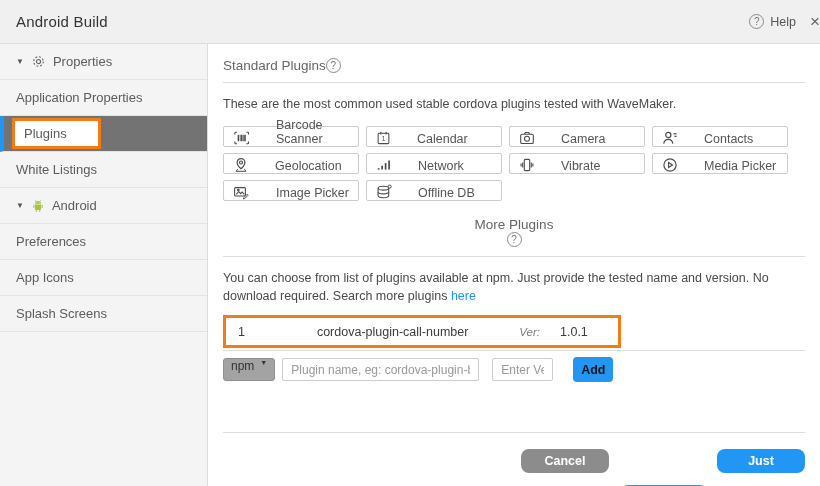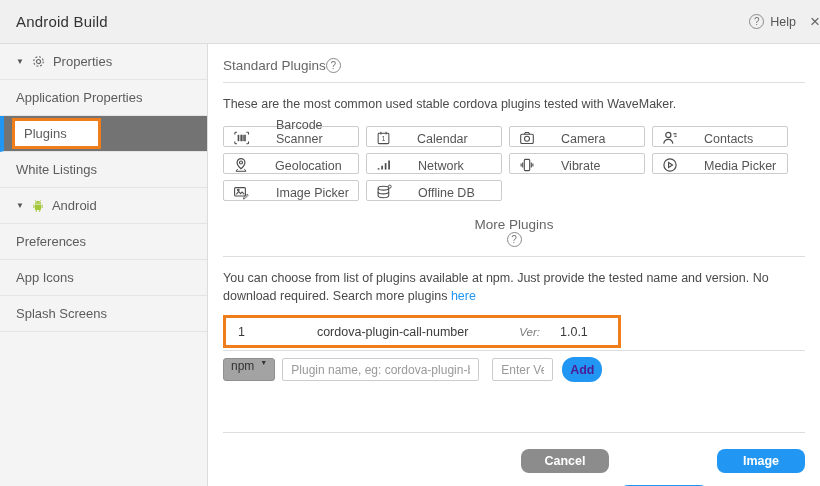--- a/index.html
+++ b/index.html
@@ -77,22 +77,22 @@
   }
   .src-select .sel-caret { font-size:7px; color:#333; }
   .txt-in {
     height:23px; border:1px solid #ccc; border-radius:2px; padding:0 8px;
     font-size:12px; color:#333; font-family:"Liberation Sans",sans-serif; outline:none;
   }
   .txt-in::placeholder { color:#9a9a9a; }
   .in-name { width:197px; margin-left:7px; }
   .in-ver  { width:61px; margin-left:13px; }
   .add-btn {
-    margin-left:9px; width:40px; height:25px; border:none; border-radius:12px;
-    background:#2196f3; color:#4c1d95; font-size:12.5px; font-weight:700; cursor:pointer;
+    margin-left:20px; width:40px; height:25px; border:none; border-radius:4px;
+    background:#2196f3; color:#0f172a; font-size:12.5px; font-weight:700; cursor:pointer;
     font-family:"Liberation Sans",sans-serif;
   }
 
   .footer-sep { position:absolute; left:15px; right:15px; top:388px; border:none; border-top:1px solid #ddd; margin:0; }
   .footer { position:absolute; right:15px; top:405px; display:flex; }
   .f-btn {
     width:88px; height:24px; border:none; border-radius:8px; color:#fff;
     font-size:12.5px; font-weight:700; cursor:pointer; font-family:"Liberation Sans",sans-serif;
   }
   .btn-cancel { background:#8c8c8c; margin-right:11px; }
@@ -348,18 +348,18 @@
         </span>
         <input class="txt-in in-name" type="text" placeholder="Plugin name, eg: cordova-plugin-badge" style="">
         <input class="txt-in in-ver" type="text" placeholder="Enter Version" style="">
         <button class="add-btn">Add</button>
       </div>
 
       <hr class="footer-sep">
       <div class="footer">
         <button class="f-btn btn-cancel">Cancel</button>
         <button class="f-btn btn-save">Save</button>
-        <button class="f-btn btn-build">Image</button>
+        <button class="f-btn btn-build">Just</button>
       </div>
 
     </main>
   </div>
 </div>
 
 </body></html>

